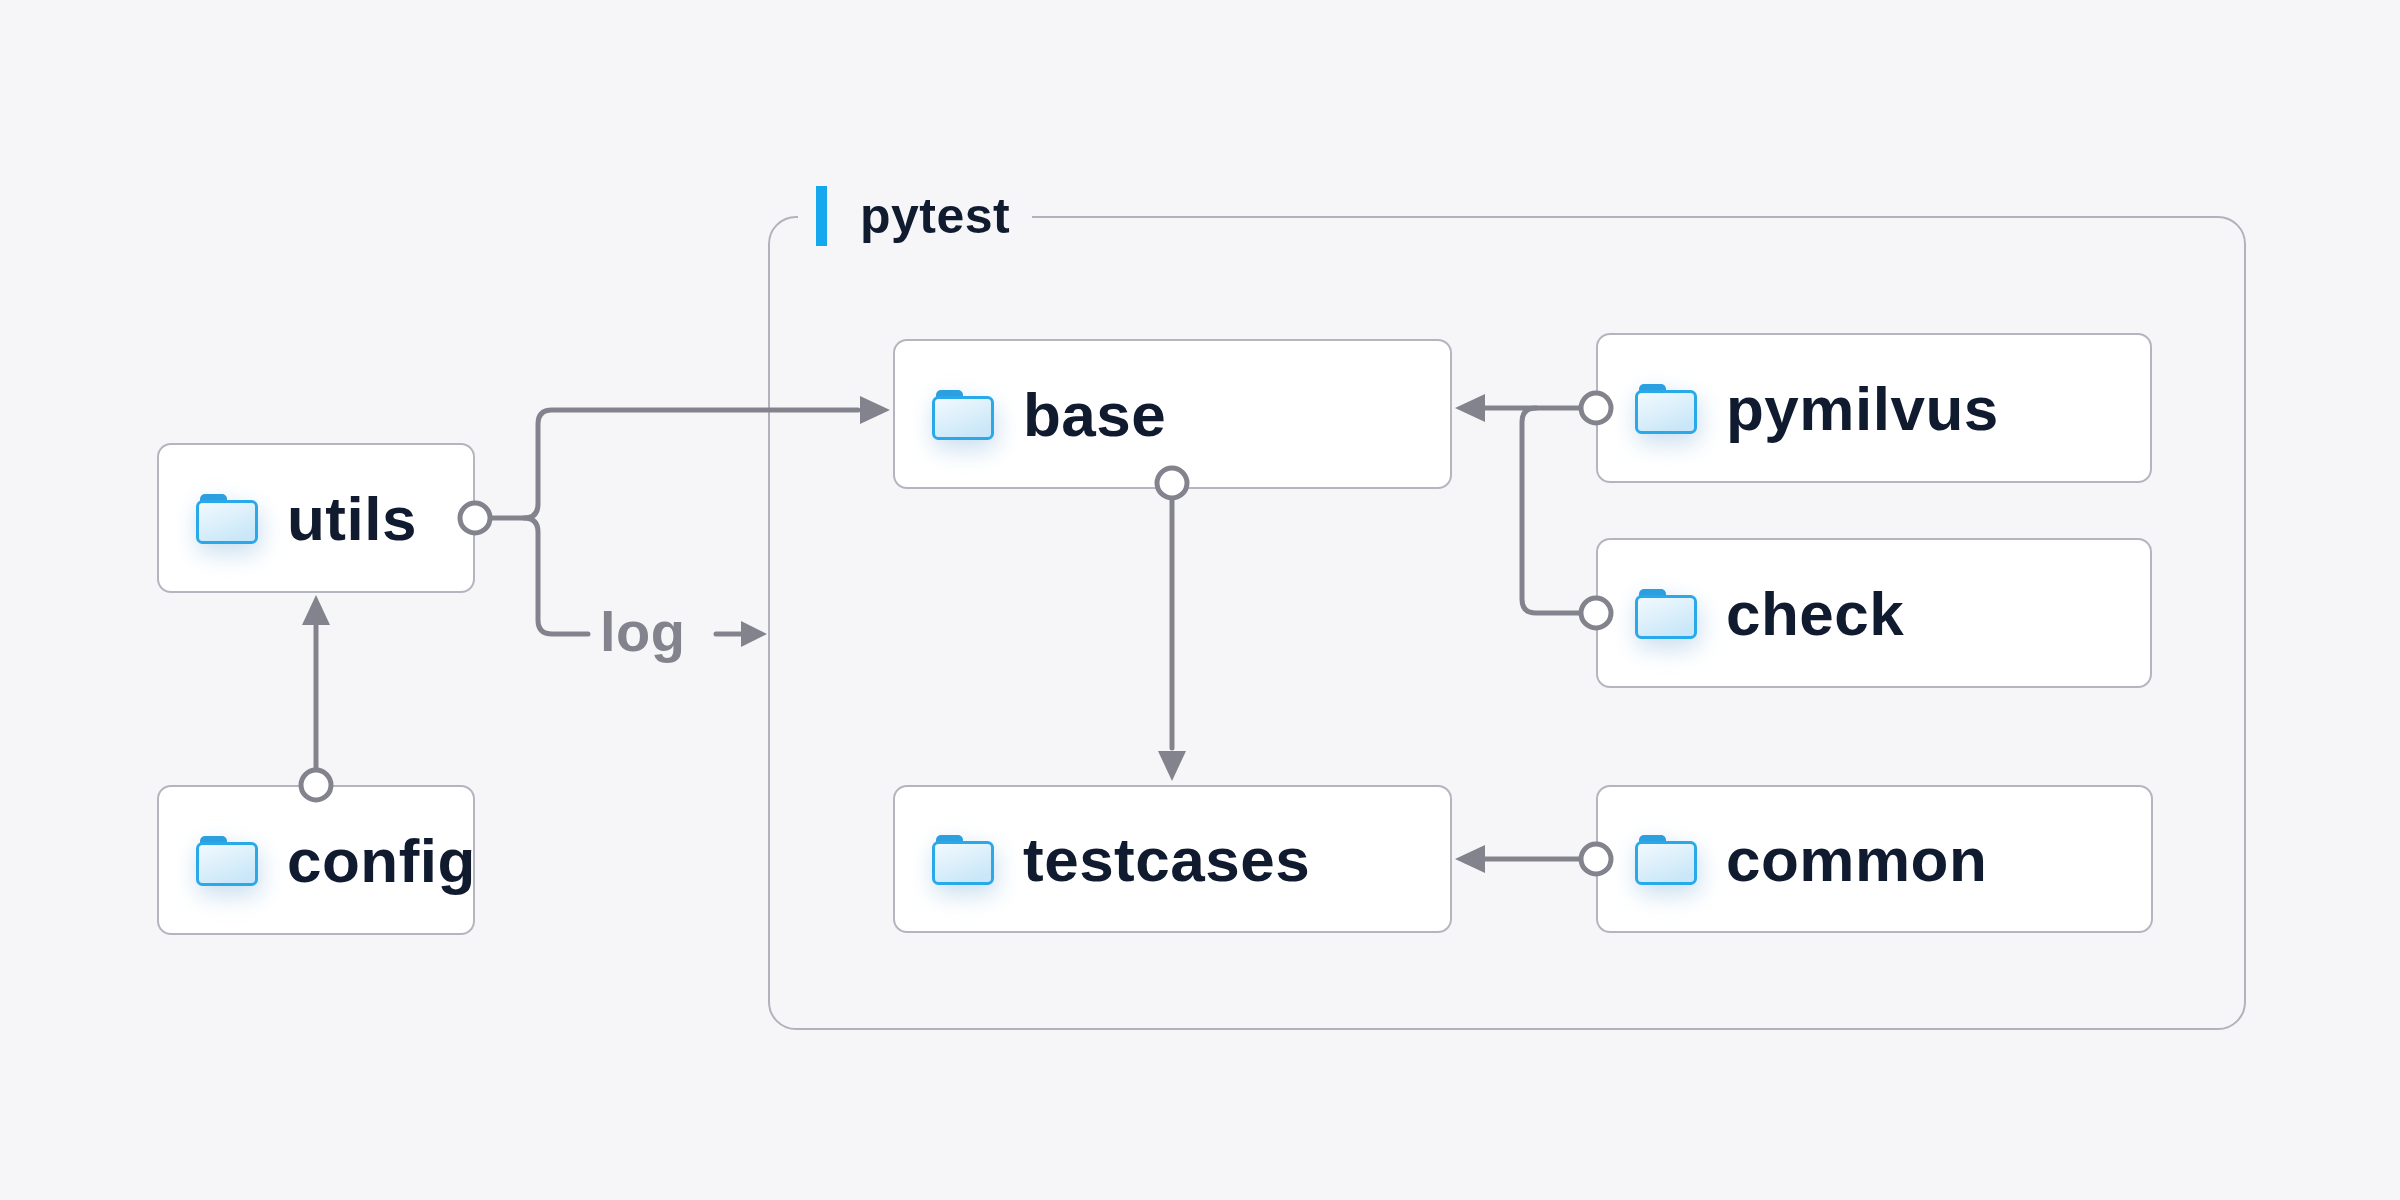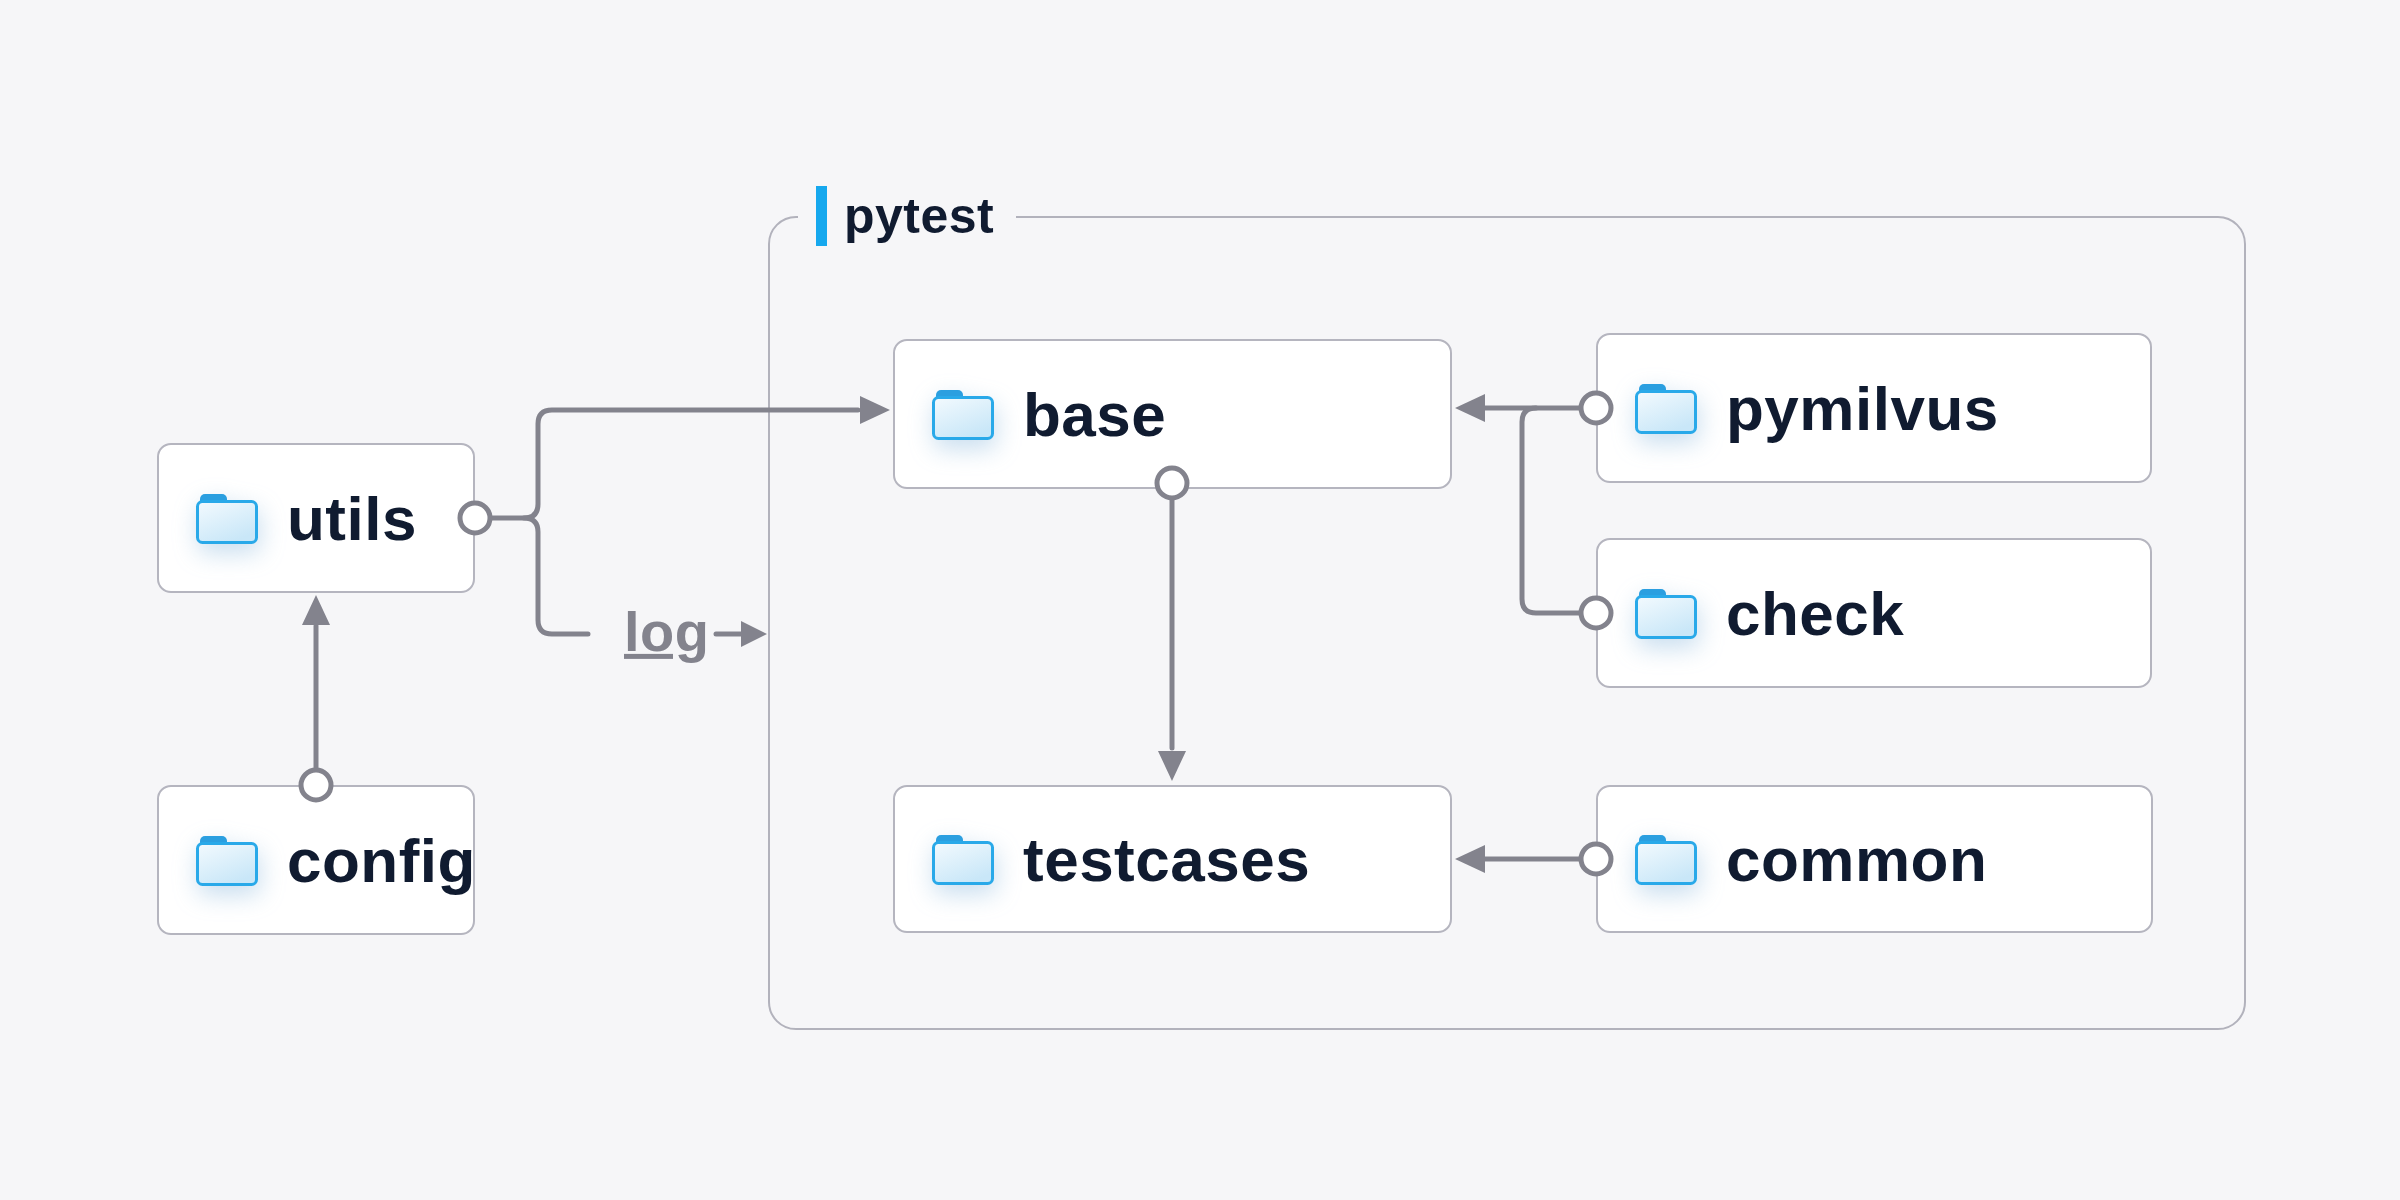--- a/index.html
+++ b/index.html
@@ -18,21 +18,21 @@
     left:768px;top:216px;width:1478px;height:814px;
     border:2.5px solid #b2b2bc;
     border-radius:28px;
     box-sizing:border-box;
     background:transparent;
   }
   .group-label{
     position:absolute;
     left:798px;top:216px;
     transform:translateY(-50%);
-    display:flex;align-items:center;gap:17px;
+    display:flex;align-items:center;gap:33px;
     padding:0 22px 0 18px;
     background:#f6f6f8;
     z-index:3;
   }
   .group-label .bar{
     width:11px;height:60px;background:#16a8ee;
   }
   .group-label .text{
     font-size:50px;font-weight:bold;color:#101b30;letter-spacing:0.5px;
   }
@@ -66,24 +66,24 @@
   svg.edges{
     position:absolute;left:0;top:0;width:2400px;height:1200px;
     z-index:4;pointer-events:none;
   }
   .edge-line{stroke:#83838d;stroke-width:5;fill:none;stroke-linecap:round;}
   .edge-head{fill:#83838d;stroke:none;}
   .port{fill:#ffffff;stroke:#83838d;stroke-width:5;}
   
   .edge-label{
     position:absolute;
-    left:624px;top:634px;
+    left:600px;top:634px;
     transform:translateY(-54%);
     font-size:56px;font-weight:bold;color:#83838d;
-    z-index:5;letter-spacing:0.5px;text-decoration:underline;
+    z-index:5;letter-spacing:0.5px;
   }
   .defs-holder{position:absolute;width:0;height:0;overflow:hidden;}
 </style>
 </head>
 <body>
 
 <div class="canvas">
 
   <svg class="defs-holder" aria-hidden="true">
     <defs>

